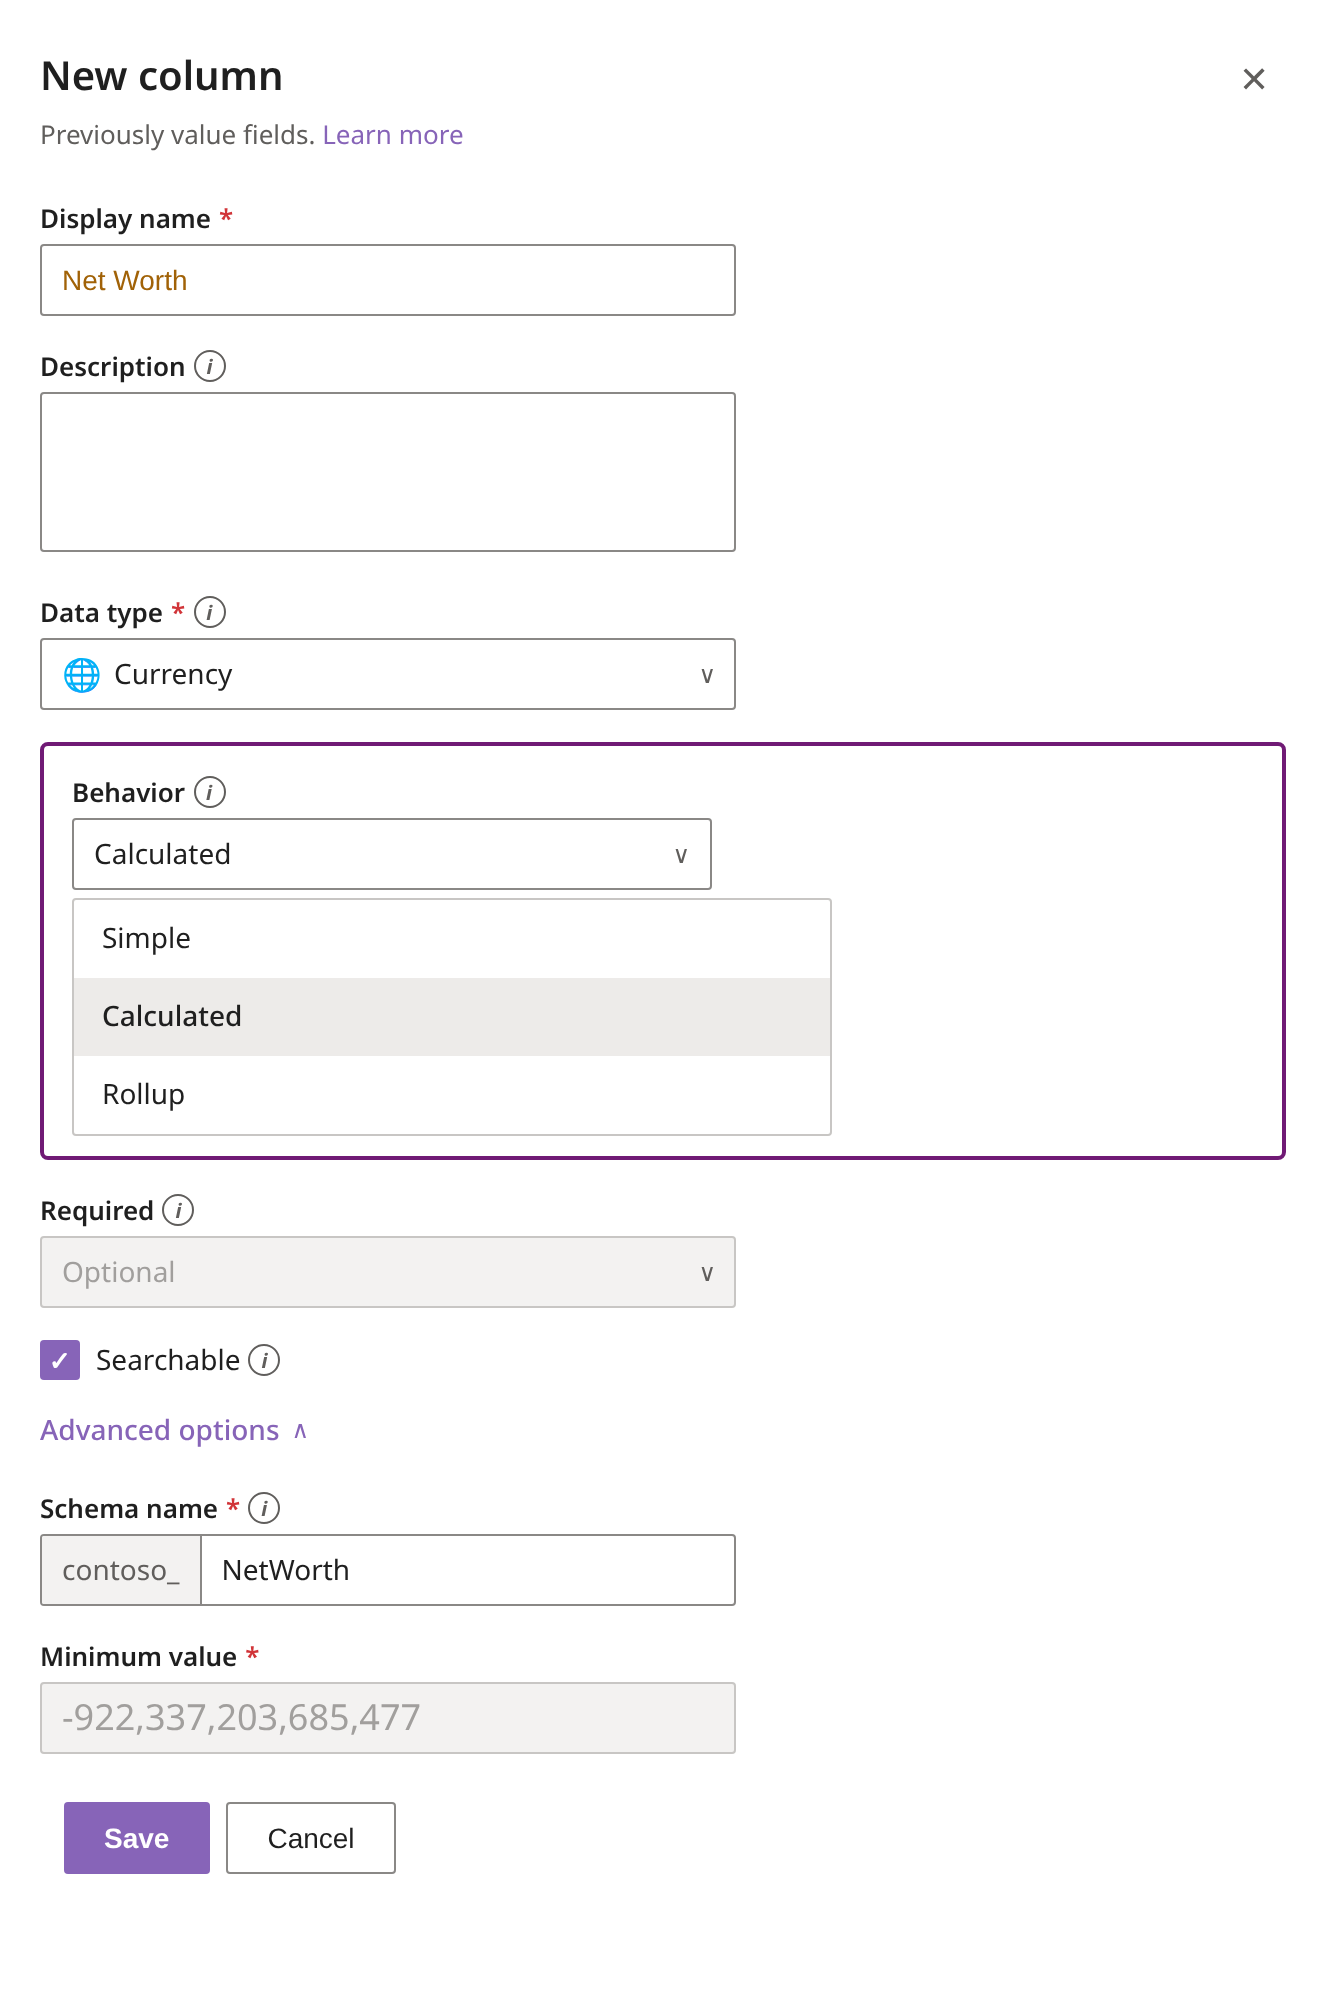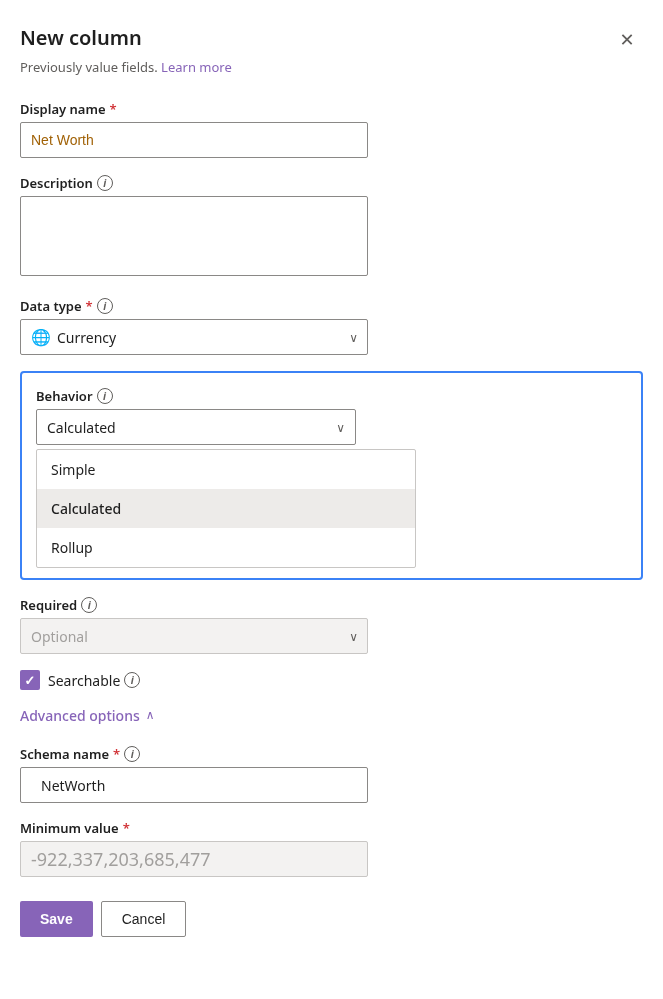--- a/index.html
+++ b/index.html
@@ -130,21 +130,21 @@
     .currency-icon {
       position: absolute;
       left: 10px;
       top: 50%;
       transform: translateY(-50%);
       font-size: 16px;
       color: #605e5c;
     }
     
     .behavior-section {
-      border: 2px solid #3b82f6;
+      border: 2px solid #701a75;
       border-radius: 4px;
       padding: 14px 10px 0 14px;
       margin-bottom: 16px;
       position: relative;
     }
     .behavior-dropdown-container {
       position: relative;
       width: 320px;
       margin-bottom: 0;
     }
@@ -257,21 +257,21 @@
       padding: 0 10px;
       font-size: 14px;
       color: #605e5c;
       display: flex;
       align-items: center;
       border-right: 1px solid #8a8886;
       white-space: nowrap;
     }
     .schema-suffix {
       flex: 1;
-      padding: 0 20px;
+      padding: 0 10px;
       font-size: 14px;
       color: #1f1f1f;
       display: flex;
       align-items: center;
     }
     
     .min-value-input {
       width: 348px;
       height: 36px;
       border: 1px solid #c8c6c4;
@@ -292,20 +292,21 @@
     .btn-save {
       background: #8764b8;
       color: #fff;
       border: none;
       border-radius: 2px;
       padding: 0 20px;
       height: 36px;
       font-size: 14px;
       font-weight: 600;
       cursor: pointer;
+      margin-left: 12px;
     }
     .btn-cancel {
       background: #fff;
       color: #1f1f1f;
       border: 1px solid #8a8886;
       border-radius: 2px;
       padding: 0 20px;
       height: 36px;
       font-size: 14px;
       cursor: pointer;
@@ -412,20 +413,21 @@
     <span class="chevron-up">∧</span>
   </div>
 
   <div class="field-group">
     <div class="field-label">
       <span>Schema name</span>
       <span class="required-star">*</span>
       <span class="info-icon">i</span>
     </div>
     <div class="schema-input-row">
+      <div class="schema-prefix">contoso_</div>
       <div class="schema-suffix">NetWorth</div>
     </div>
   </div>
 
   <div class="field-group">
     <div class="field-label">
       <span>Minimum value</span>
       <span class="required-star">*</span>
     </div>
     <div class="min-value-input">

